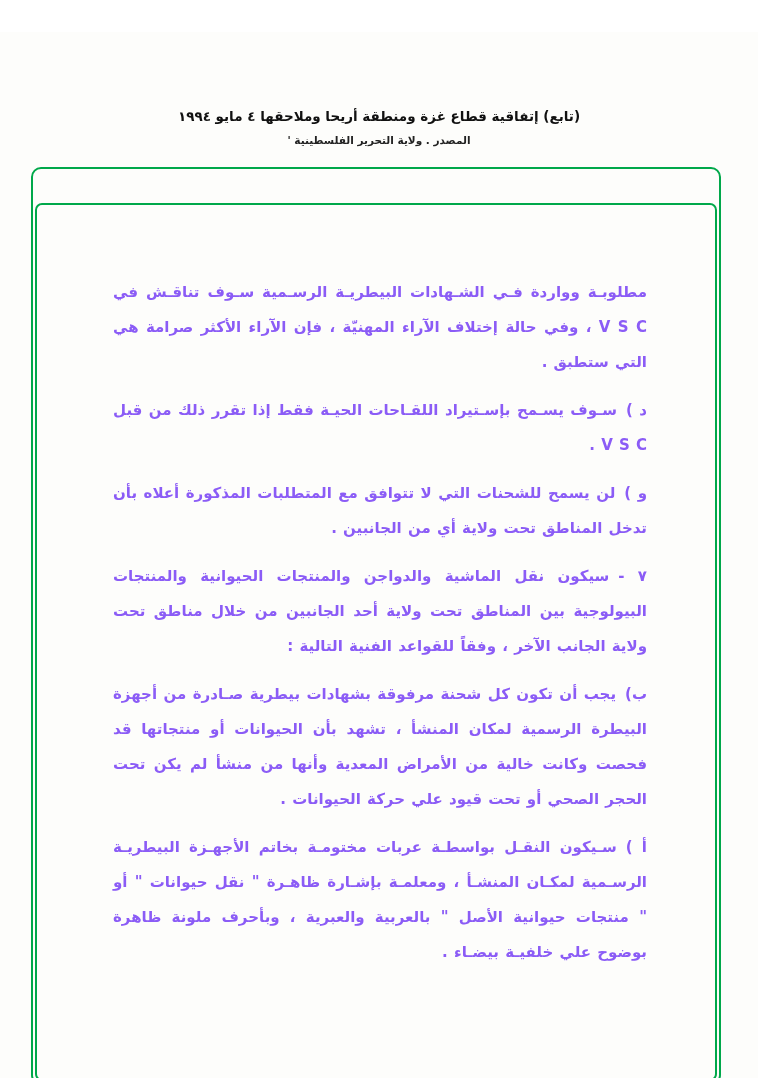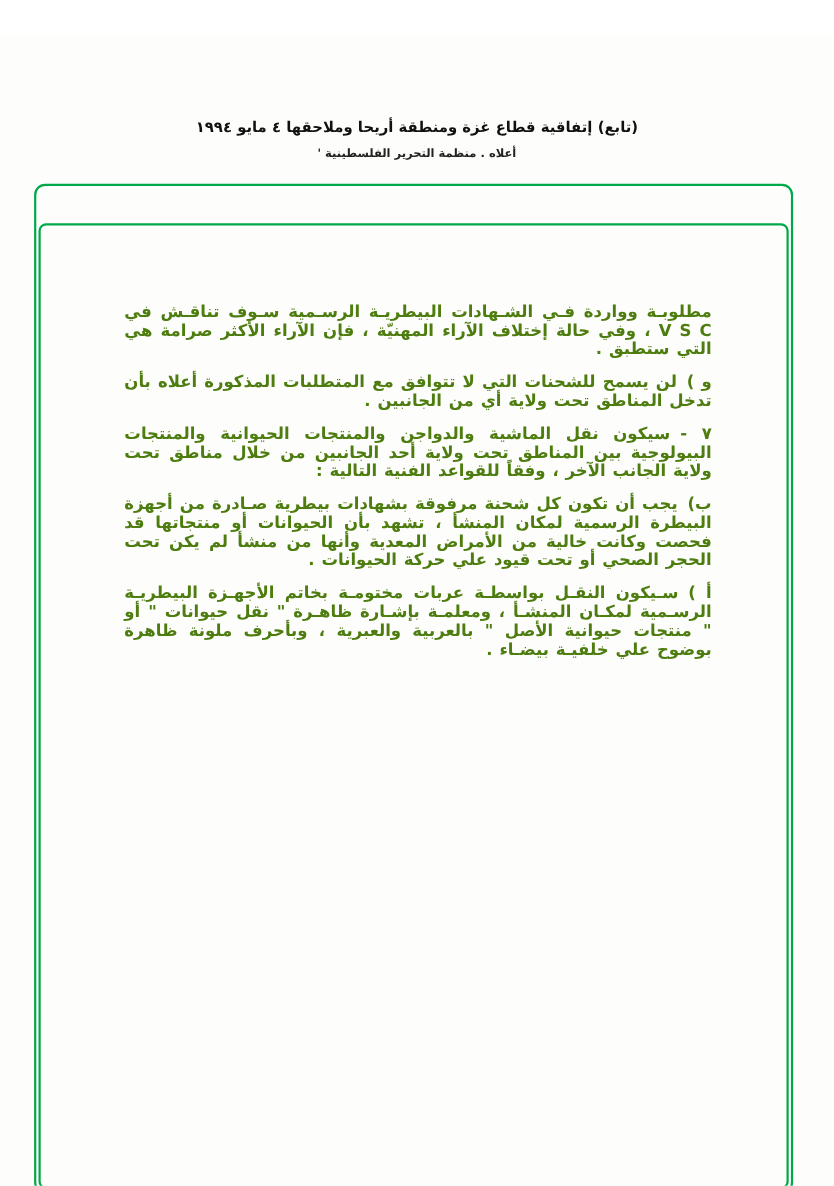--- a/index.html
+++ b/index.html
@@ -36,48 +36,49 @@
     position: absolute; inset: 2px;
     border: 2px solid #00a84a;
     border-radius: 7px;
   }
   .textcol {
     position: absolute; top: 74px; right: 72px; width: 534px;
     direction: rtl;
   }
   .para {
     margin: 0 0 13px 0;
-    font-size: 15px; font-weight: bold; color: #4d7c0f;
-    line-height: 17px;
+    font-size: 15px; font-weight: bold; color: #8b5cf6;
+    line-height: 35px;
     text-align: justify;
     word-spacing: 1px;
   }
   .marker { display: inline; margin-left: 9px; white-space: nowrap; }
   .pageno {
     position: absolute; bottom: 6px; left: 0; width: 100%;
     text-align: center; direction: rtl;
     font-weight: bold; font-size: 14px; color: #111; padding-left: 28px;
   }
 </style>
 </head>
 <body>
 
 <div class="sheet">
 
   <div class="hdr1">(تابع) إتفاقية قطاع غزة ومنطقة أريحا وملاحقها ٤ مايو ١٩٩٤</div>
 
-  <div class="hdr2">أعلاه .   منظمة التحرير الفلسطينية '</div>
+  <div class="hdr2">المصدر .   ولاية التحرير الفلسطينية '</div>
 
   <div class="frame">
     <div class="frame-inner"></div>
 
     <div class="textcol">
 
       <p class="para"><span>مطلوبـة وواردة فـي الشـهادات البيطريـة الرسـمية سـوف تناقـش في V S C ،  وفي حالة إختلاف الآراء المهنيّة ،  فإن الآراء الأكثر صرامة هي التي ستطبق .</span></p>
 
+      <p class="para"><span class="marker">د )</span><span>سـوف يسـمح بإسـتيراد اللقـاحات الحيـة فقط إذا تقرر ذلك من قبل V S C .</span></p>
 
 
       <p class="para"><span class="marker">و )</span><span>لن يسمح للشحنات التي لا تتوافق مع المتطلبات المذكورة أعلاه بأن تدخل المناطق تحت ولاية أي من الجانبين .</span></p>
 
       <p class="para"><span class="marker">٧ -</span><span>سيكون نقل الماشية والدواجن والمنتجات الحيوانية والمنتجات البيولوجية بين المناطق تحت ولاية أحد الجانبين من خلال مناطق تحت ولاية الجانب الآخر ، وفقاً للقواعد الفنية التالية :</span></p>
 
       <p class="para"><span class="marker">ب)</span><span>يجب أن تكون كل شحنة مرفوقة بشهادات بيطرية صـادرة من أجهزة البيطرة الرسمية لمكان المنشأ ،  تشهد بأن الحيوانات أو منتجاتها قد فحصت وكانت خالية من الأمراض المعدية وأنها من منشأ لم يكن تحت الحجر الصحي أو تحت قيود علي حركة الحيوانات .</span></p>
 
       <p class="para"><span class="marker">أ )</span><span>سـيكون النقـل بواسطـة عربات مختومـة بخاتم الأجهـزة البيطريـة الرسـمية لمكـان المنشـأ ، ومعلمـة بإشـارة ظاهـرة " نقل حيوانات " أو " منتجات حيوانية الأصل " بالعربية والعبرية ، وبأحرف ملونة ظاهرة بوضوح علي خلفيـة بيضـاء .</span></p>
 

